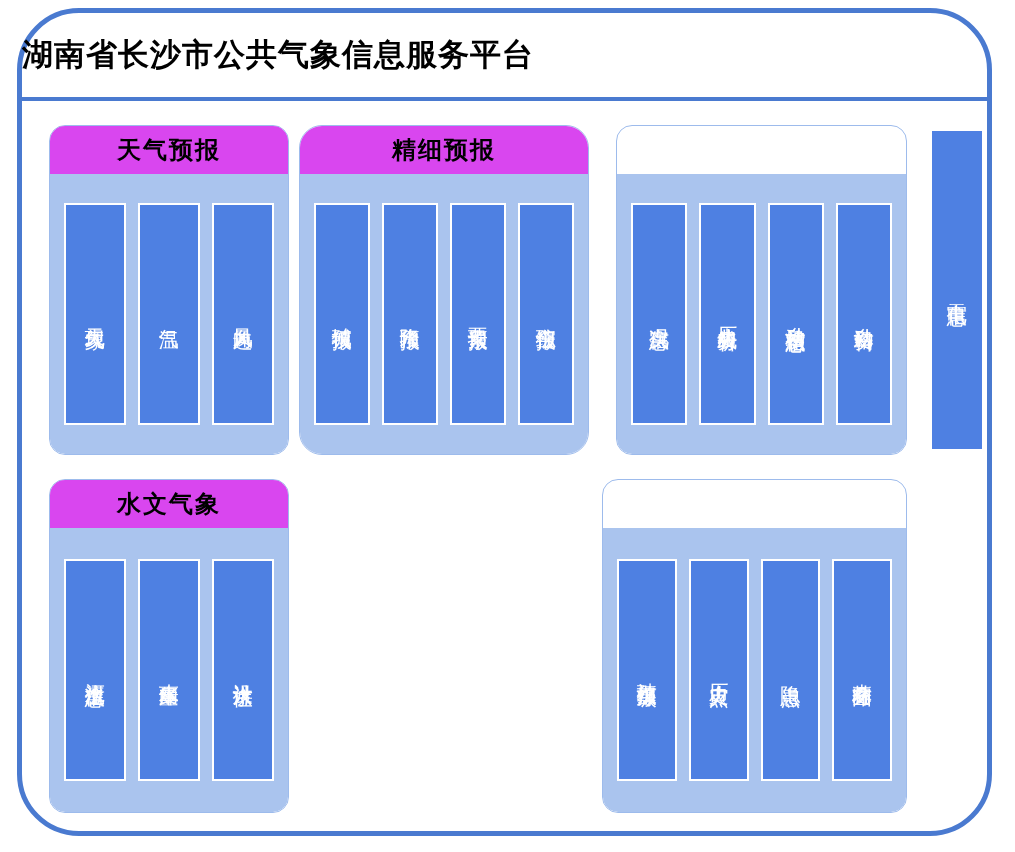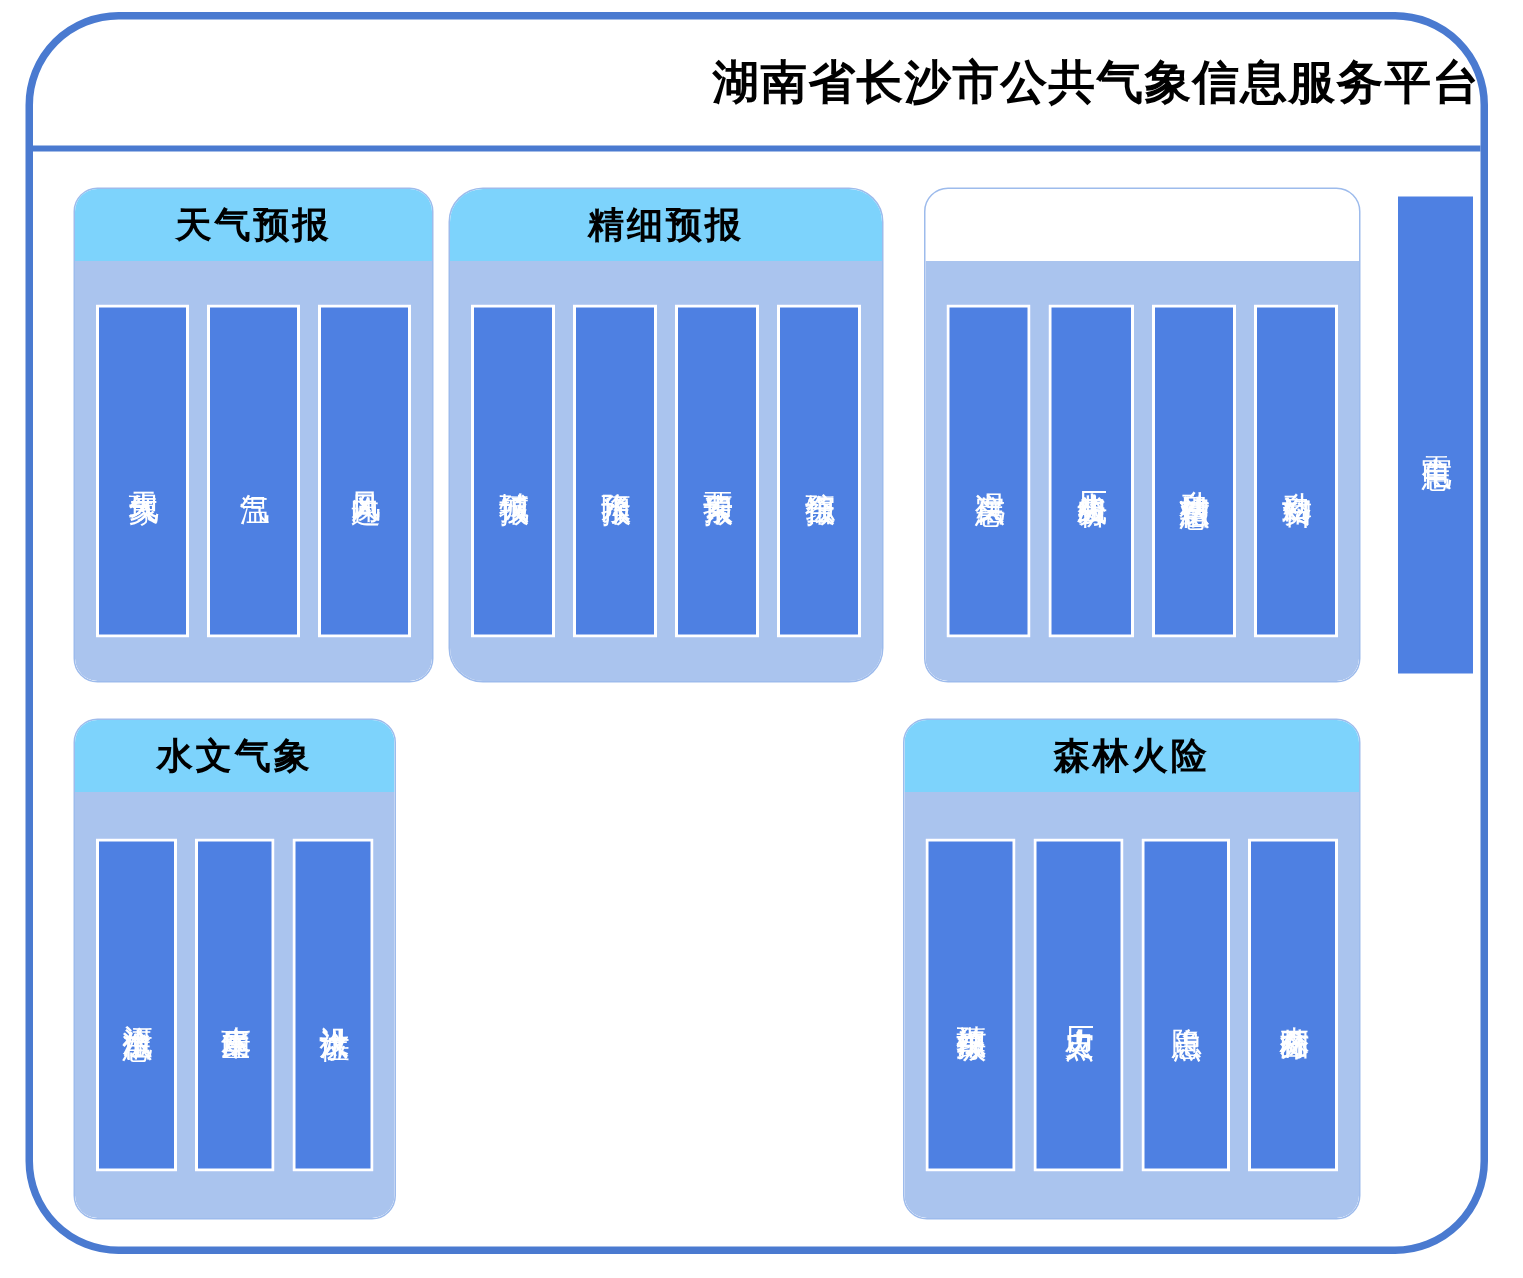--- a/index.html
+++ b/index.html
@@ -30,21 +30,21 @@
   .platform-title-bar {
     position: absolute;
     left: 0;
     top: 0;
     width: 100%;
     height: 88px;
     border-bottom: 4px solid #4a7ad0;
     box-sizing: border-box;
     display: flex;
     align-items: center;
-    justify-content: flex-end;
+    justify-content: flex-start;
   }
   .platform-title {
     font-size: 31px;
     font-weight: bold;
     color: #000000;
     letter-spacing: 1px;
     white-space: nowrap;
   }
 
   
@@ -63,21 +63,21 @@
     border: 1.5px solid #9dbbec;
     border-radius: 16px;
     background: #ffffff;
     overflow: hidden;
   }
   .group-head {
     height: 48px;
     display: flex;
     align-items: center;
     justify-content: center;
-    background: #7dd3fc;
+    background: #d946ef;
   }
   .group-head-title {
     font-size: 24px;
     font-weight: bold;
     color: #000000;
     letter-spacing: 2px;
     white-space: nowrap;
   }
   .group-body {
     position: absolute;
@@ -137,21 +137,21 @@
     text-align: center;
   }
 
   
   .g-weather   { left: 27px;  top: 24px;  width: 240px; height: 330px; }
   .g-fine      { left: 277px; top: 24px;  width: 290px; height: 330px; border-radius: 23px; }
   .g-region    { left: 594px; top: 24px;  width: 291px; height: 330px; }
   .side-lightning { left: 910px; top: 30px; width: 50px; height: 318px; }
 
   
-  .g-hydro     { left: 27px;  top: 378px; width: 215px; height: 334px; border-radius: 16px; }
+  .g-hydro     { left: 27px;  top: 378px; width: 240px; height: 334px; border-radius: 16px; }
   .g-geo       { left: 277px; top: 378px; width: 290px; height: 334px; }
   .g-forest    { left: 580px; top: 378px; width: 305px; height: 334px; }
 </style>
 </head>
 <body>
 
 <div class="platform-frame">
 
   <div class="platform-title-bar">
     <div class="platform-title">湖南省长沙市公共气象信息服务平台</div>
@@ -199,23 +199,20 @@
       </div>
       <div class="group-body">
         <div class="item-bar">河流水位信息</div>
         <div class="item-bar">水库集雨量</div>
         <div class="item-bar">设计洪水位</div>
       </div>
     </div>
 
 
     <div class="group-card g-forest row-bottom">
-      <div class="group-head">
-        <span class="group-head-title">森林火险</span>
-      </div>
       <div class="group-body">
         <div class="item-bar">站点预报等级</div>
         <div class="item-bar">历史灾点</div>
         <div class="item-bar">隐患点</div>
         <div class="item-bar">森林分布图</div>
       </div>
     </div>
 
   </div>
 </div>

